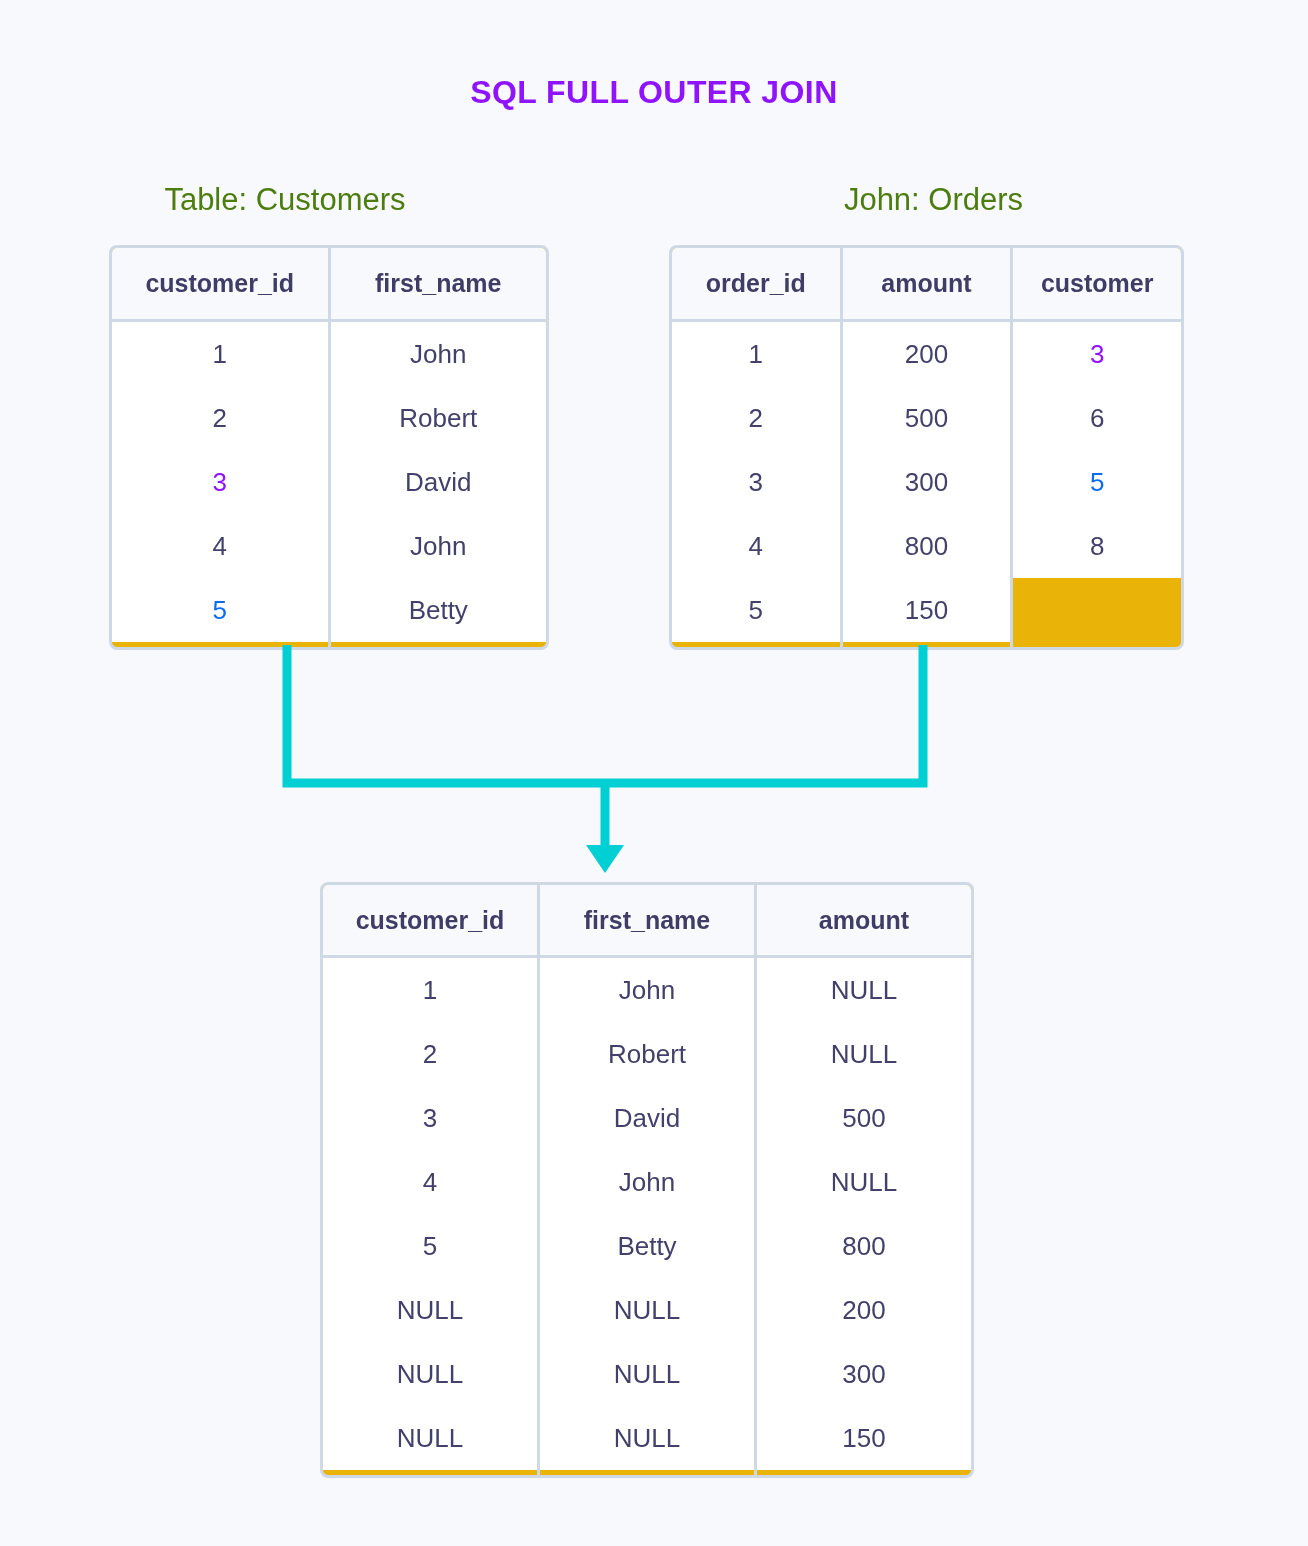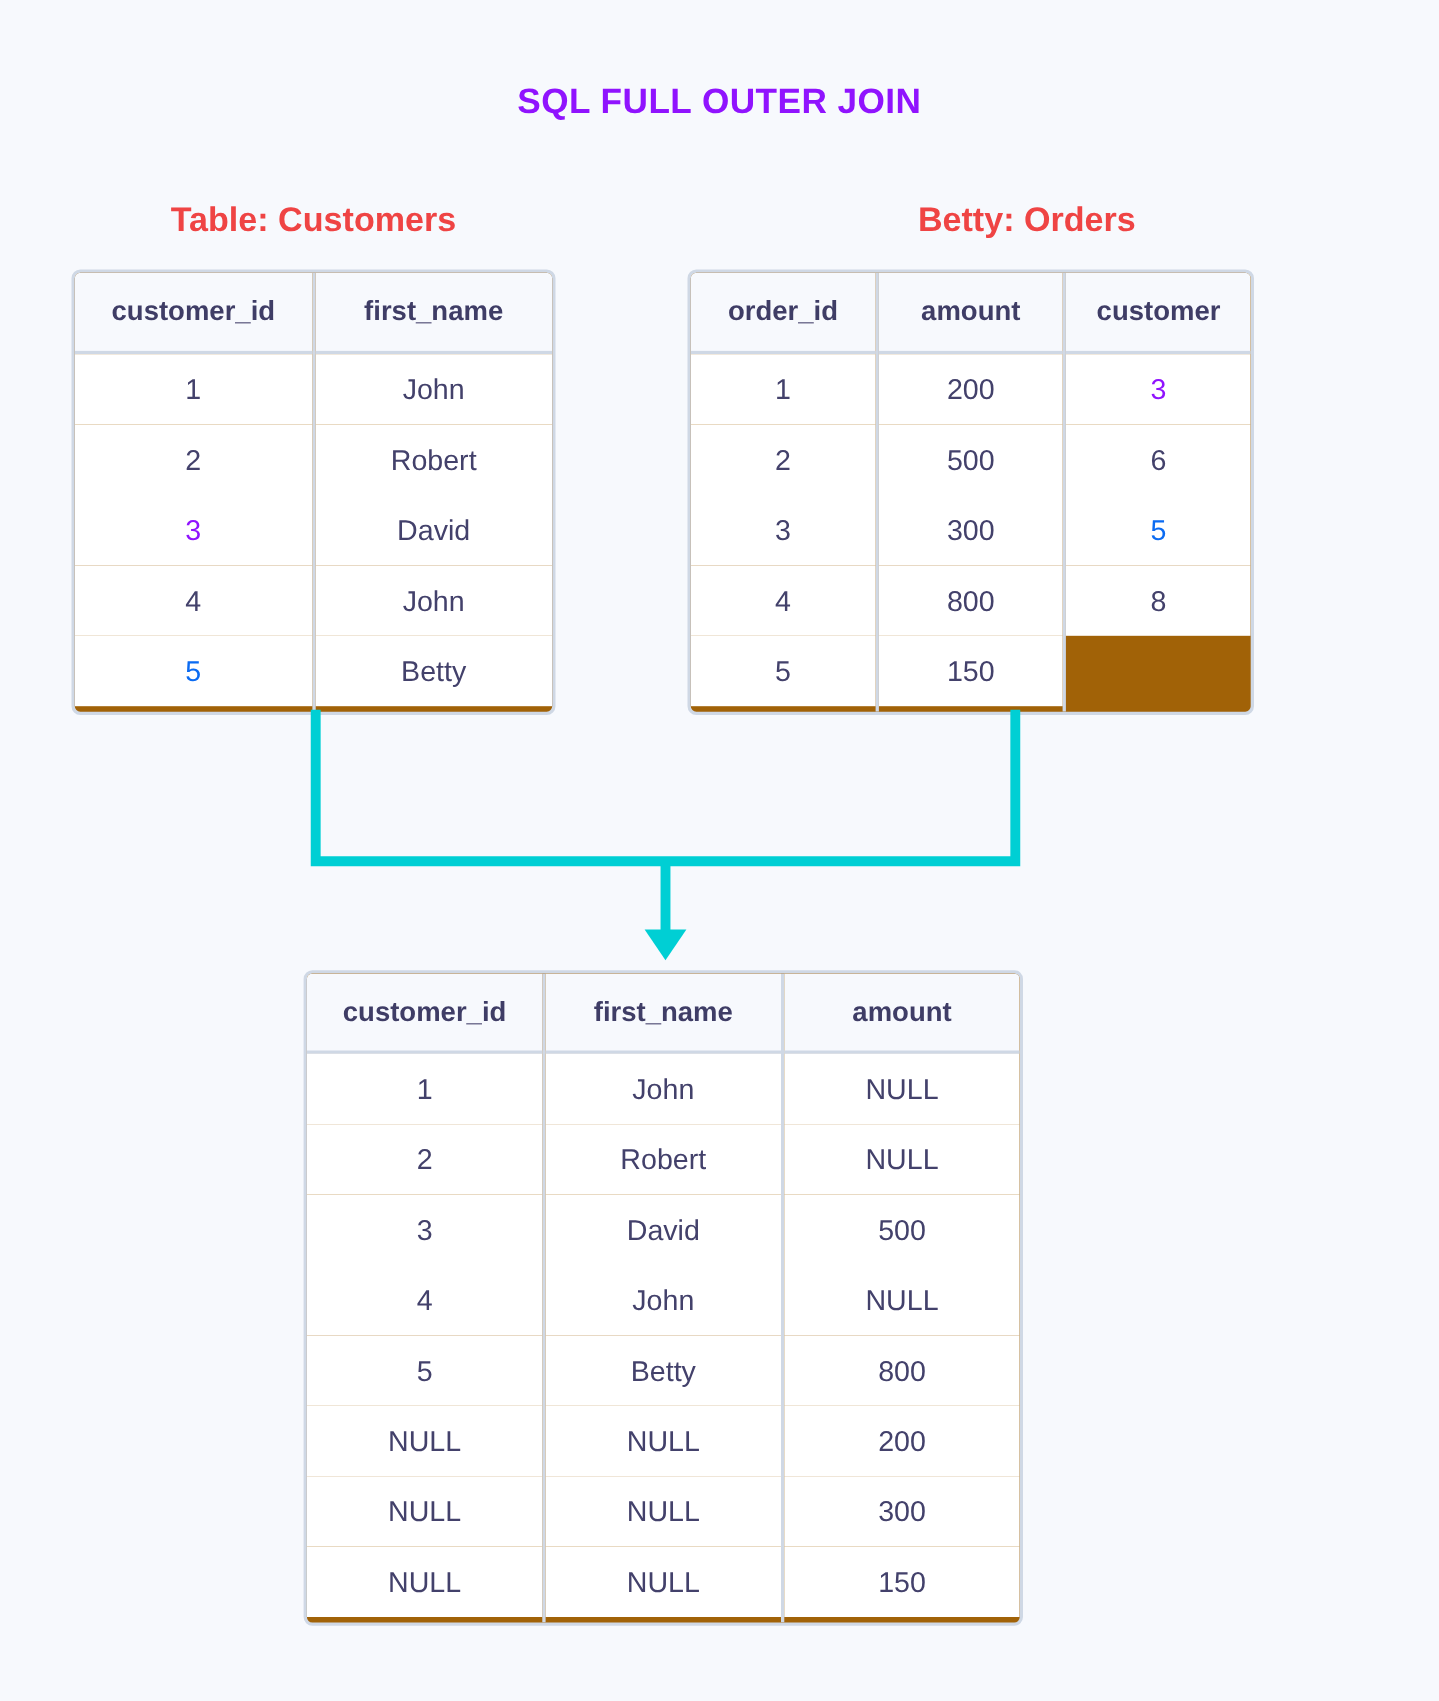--- a/index.html
+++ b/index.html
@@ -30,36 +30,37 @@
     font-size: 32px;
     font-weight: bold;
     letter-spacing: 0.4px;
     color: #9013fe;
   }
 
   
   .table-title {
     position: absolute;
     font-size: 31px;
-    font-weight: bold;
-    color: #ef4444;
+    font-weight: normal;
+    color: #4d7c0f;
     text-align: center;
     white-space: nowrap;
   }
   #customers-title { top: 182px; left: 65px; width: 440px; }
   #orders-title    { top: 182px; left: 625px; width: 617px; }
 
   
   .tbl {
     position: absolute;
-    background: #a16207;
+    background: #eab308;
     border: 3px solid #cfd8e5;
     border-radius: 8px;
     display: flex;
     overflow: hidden;
+    margin-left: 44px;
   }
   .col {
     display: flex;
     flex-direction: column;
     border-right: 3px solid #cfd8e5;
     flex: 1 1 0;
   }
   .col:last-child { border-right: none; }
 
   .cell-head {
@@ -115,21 +116,21 @@
   }
 </style>
 </head>
 <body>
 
 <div id="page">
 
   <div class="main-title">SQL FULL OUTER JOIN</div>
 
   <div class="table-title" id="customers-title">Table: Customers</div>
-  <div class="table-title" id="orders-title">Betty: Orders</div>
+  <div class="table-title" id="orders-title">John: Orders</div>
 
   <div class="tbl" id="customers-table">
       <div class="col">
         <div class="cell-head">customer_id</div>
         <div class="cell">1</div>
         <div class="cell">2</div>
         <div class="cell hl-purple">3</div>
         <div class="cell">4</div>
         <div class="cell hl-blue">5</div>
       </div>

